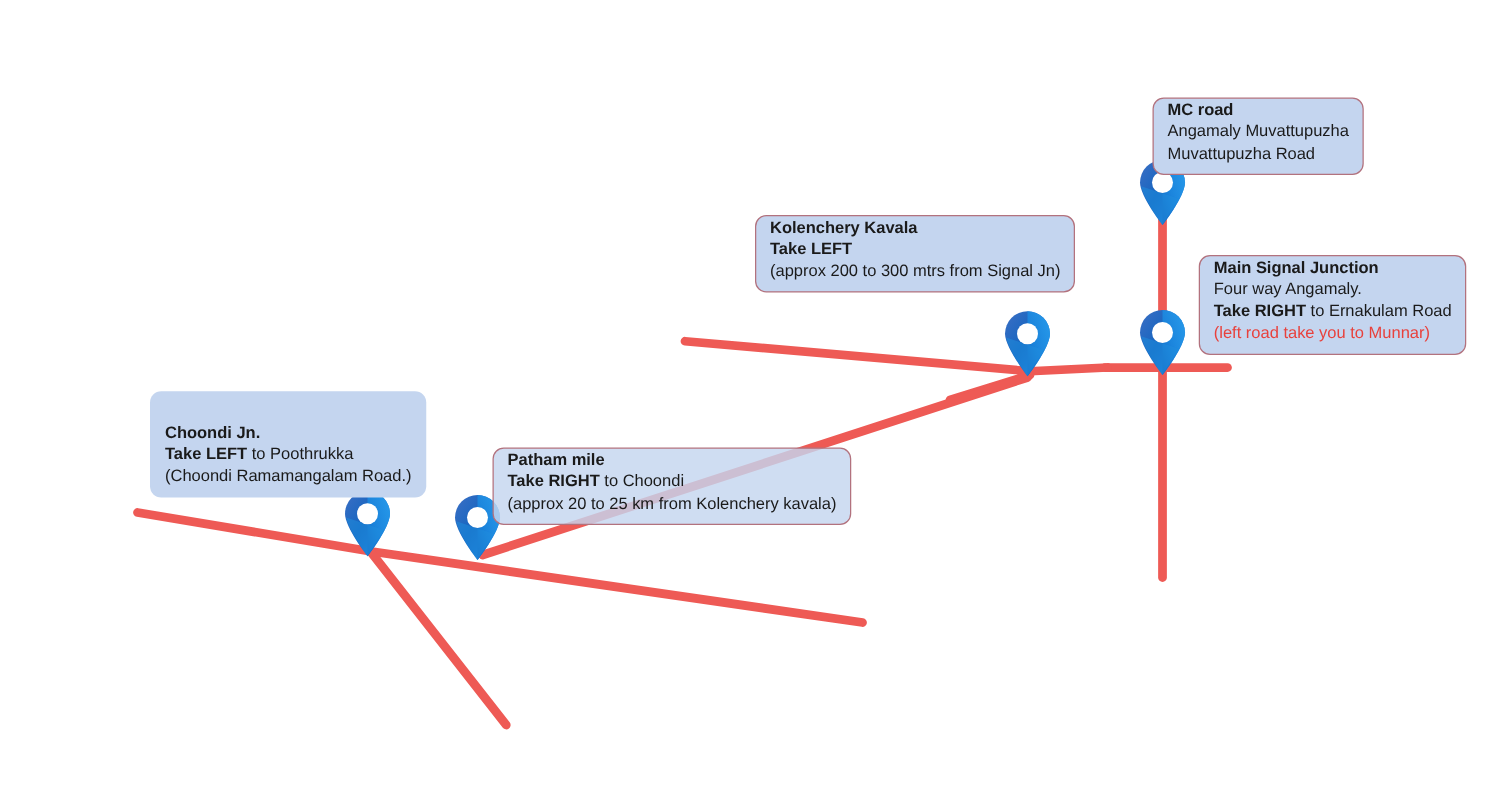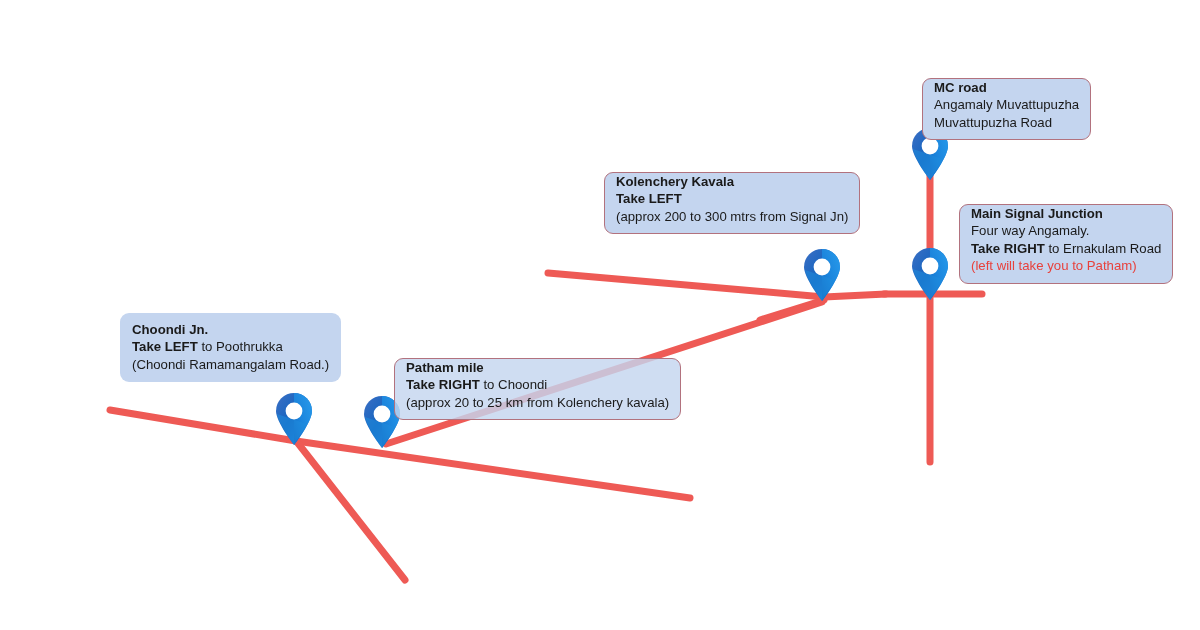--- a/index.html
+++ b/index.html
@@ -33,21 +33,21 @@
     border: 1.6px solid #b2727e;
     border-radius: 9px;
     padding: 0 11px 8px 11px;
     line-height: 1.32;
     font-size: 13.2px;
     color: #1a1a1a;
     z-index: 6;
   }
   .info-box.no-border {
     border: none;
-    padding: 8px 12px 9px 12px;
+    padding: 24px 12px 9px 12px;
   }
   .info-box.translucent {
     background: rgba(196, 213, 239, 0.82);
   }
   .info-box .line { white-space: nowrap; }
   .info-box .line.bold { font-weight: bold; }
   .info-box .line.warn { color: #e8413c; }
   .info-box .line .b { font-weight: bold; }
 
   
@@ -171,21 +171,21 @@
   <div id="labels-layer">
       <div class="info-box" style="left: 922px; top: 78px;">
         <div class="line bold">MC road</div>
         <div class="line">Angamaly Muvattupuzha</div>
         <div class="line">Muvattupuzha Road</div>
       </div>
       <div class="info-box" style="left: 959px; top: 204px;">
         <div class="line bold">Main Signal Junction</div>
         <div class="line">Four way Angamaly.</div>
         <div class="line"><span class="b">Take RIGHT</span> to Ernakulam Road</div>
-        <div class="line warn">(left will take you to Patham)</div>
+        <div class="line warn">(left road take you to Munnar)</div>
       </div>
       <div class="info-box" style="left: 604px; top: 172px;">
         <div class="line bold">Kolenchery Kavala</div>
         <div class="line bold">Take LEFT</div>
         <div class="line">(approx 200 to 300 mtrs from Signal Jn)</div>
       </div>
       <div class="info-box no-border" style="left: 120px; top: 313px;">
         <div class="line bold">Choondi Jn.</div>
         <div class="line"><span class="b">Take LEFT</span> to Poothrukka</div>
         <div class="line">(Choondi Ramamangalam Road.)</div>

